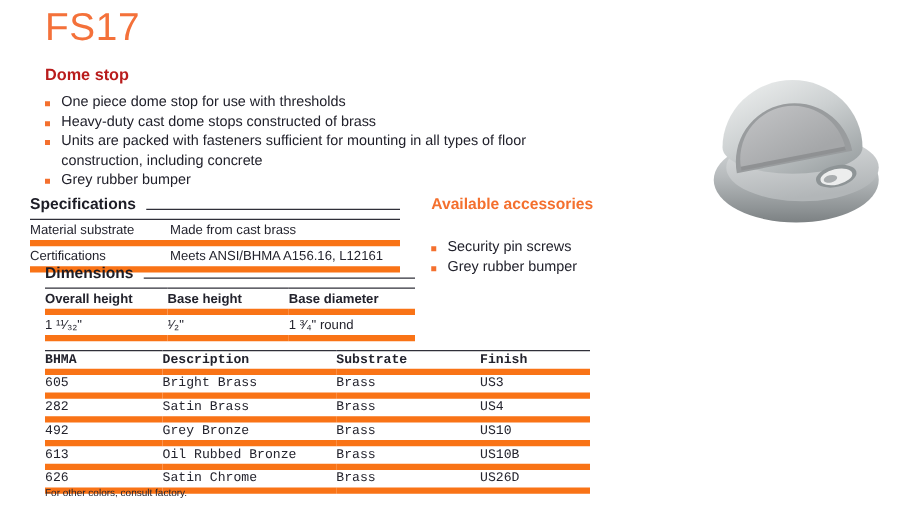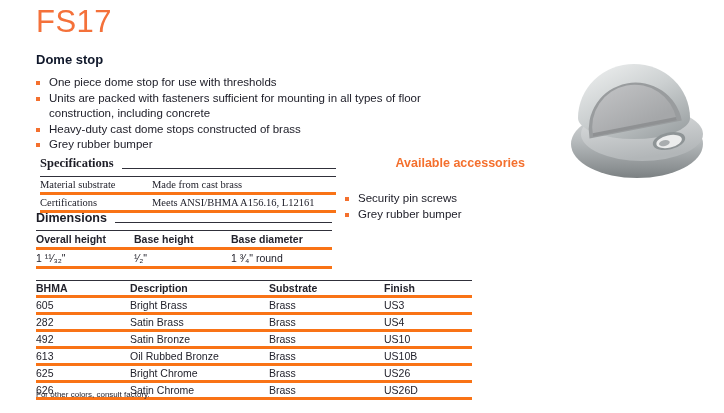--- a/index.html
+++ b/index.html
@@ -17,21 +17,21 @@
   }
 
   
   .title {
     position: absolute; left: 36px; top: 4px;
     font-size: 31px; font-weight: 400; letter-spacing: 0.5px;
     color: #f4713a;
   }
   .subtitle {
     position: absolute; left: 36px; top: 52px;
-    font-size: 13px; font-weight: 700; color: #0f172a;
+    font-size: 13px; font-weight: 700; color: #b91c1c;
   }
 
   
   .features {
     position: absolute; left: 36px; top: 75px; width: 452px;
   }
   .b-row { display: flex; gap: 9px; line-height: 15.5px; font-size: 11.5px; }
   .b-sq {
     flex: 0 0 auto; width: 4px; height: 4px; background: #f4702e;
     margin-top: 6px;
@@ -47,38 +47,38 @@
     margin-bottom: 2px; margin-left: 8px;
   }
 
   
   table { border-collapse: collapse; table-layout: fixed; }
   td, th {
     font-size: 10.5px; text-align: left; vertical-align: middle;
     padding: 2px 2px 2px 0; color: #23232d;
   }
   th { font-weight: 700; }
-  tr { border-bottom: 3px solid #f97316; margin-top: 16px; }
+  tr { border-bottom: 5px solid #f97316; margin-top: 16px; }
   .tbl { border-top: 1px solid #30303a; }
 
-  .spec-section { position: absolute; left: 40px; top: 156px; width: 296px; font-family: Liberation Serif, serif; }
+  .spec-section { position: absolute; left: 24px; top: 156px; width: 296px; }
   .spec-table { width: 100%; margin-top: 5px; }
   .spec-table td:first-child { width: 112px; }
 
   .accessories { position: absolute; left: 345px; top: 156px; width: 180px; }
-  .acc-head { font-size: 12.5px; font-weight: 700; color: #f4702e; text-align: right; }
+  .acc-head { font-size: 12.5px; font-weight: 700; color: #f4702e; }
   .acc-items { margin-top: 21px; }
 
   .dim-section { position: absolute; left: 36px; top: 211px; width: 296px; }
   .dim-table { width: 100%; margin-top: 5px; }
   .dim-table col.c1 { width: 98px; }
   .dim-table col.c2 { width: 97px; }
 
   .fin-section { position: absolute; left: 36px; top: 275px; width: 436px; }
-  .fin-table { width: 100%; margin-top: 5px; }
+  .fin-table { width: 100%; margin-top: 5px; font-family: Liberation Mono, monospace; }
   .fin-table col.c1 { width: 94px; }
   .fin-table col.c2 { width: 139px; }
   .fin-table col.c3 { width: 115px; }
   .fin-table td, .fin-table th { padding: 1px 2px 1px 0; }
 
   .footnote {
     position: absolute; left: 36px; top: 390px;
     font-size: 8px; color: #23232d;
   }
 
@@ -93,25 +93,25 @@
   <div class="title">FS17</div>
   <div class="subtitle">Dome stop</div>
 
   <div class="features">
     <div class="b-row">
       <span class="b-sq"></span>
       <span>One piece dome stop for use with thresholds</span>
     </div>
     <div class="b-row">
       <span class="b-sq"></span>
+      <span>Heavy-duty cast dome stops constructed of brass</span>
+    </div>
+    <div class="b-row">
+      <span class="b-sq"></span>
       <span>Units are packed with fasteners sufficient for mounting in all types of floor construction, including concrete</span>
-    </div>
-    <div class="b-row">
-      <span class="b-sq"></span>
-      <span>Heavy-duty cast dome stops constructed of brass</span>
     </div>
     <div class="b-row">
       <span class="b-sq"></span>
       <span>Grey rubber bumper</span>
     </div>
   </div>
 
   <div class="spec-section">
     <div class="sec-head">
       <span class="txt">Specifications</span>
@@ -193,35 +193,29 @@
           <td>US3</td>
         </tr>
         <tr>
           <td>282</td>
           <td>Satin Brass</td>
           <td>Brass</td>
           <td>US4</td>
         </tr>
         <tr>
           <td>492</td>
-          <td>Satin Bronze</td>
+          <td>Grey Bronze</td>
           <td>Brass</td>
           <td>US10</td>
         </tr>
         <tr>
           <td>613</td>
           <td>Oil Rubbed Bronze</td>
           <td>Brass</td>
           <td>US10B</td>
-        </tr>
-        <tr>
-          <td>625</td>
-          <td>Bright Chrome</td>
-          <td>Brass</td>
-          <td>US26</td>
         </tr>
         <tr>
           <td>626</td>
           <td>Satin Chrome</td>
           <td>Brass</td>
           <td>US26D</td>
         </tr>
       </tbody>
     </table>
   </div>

